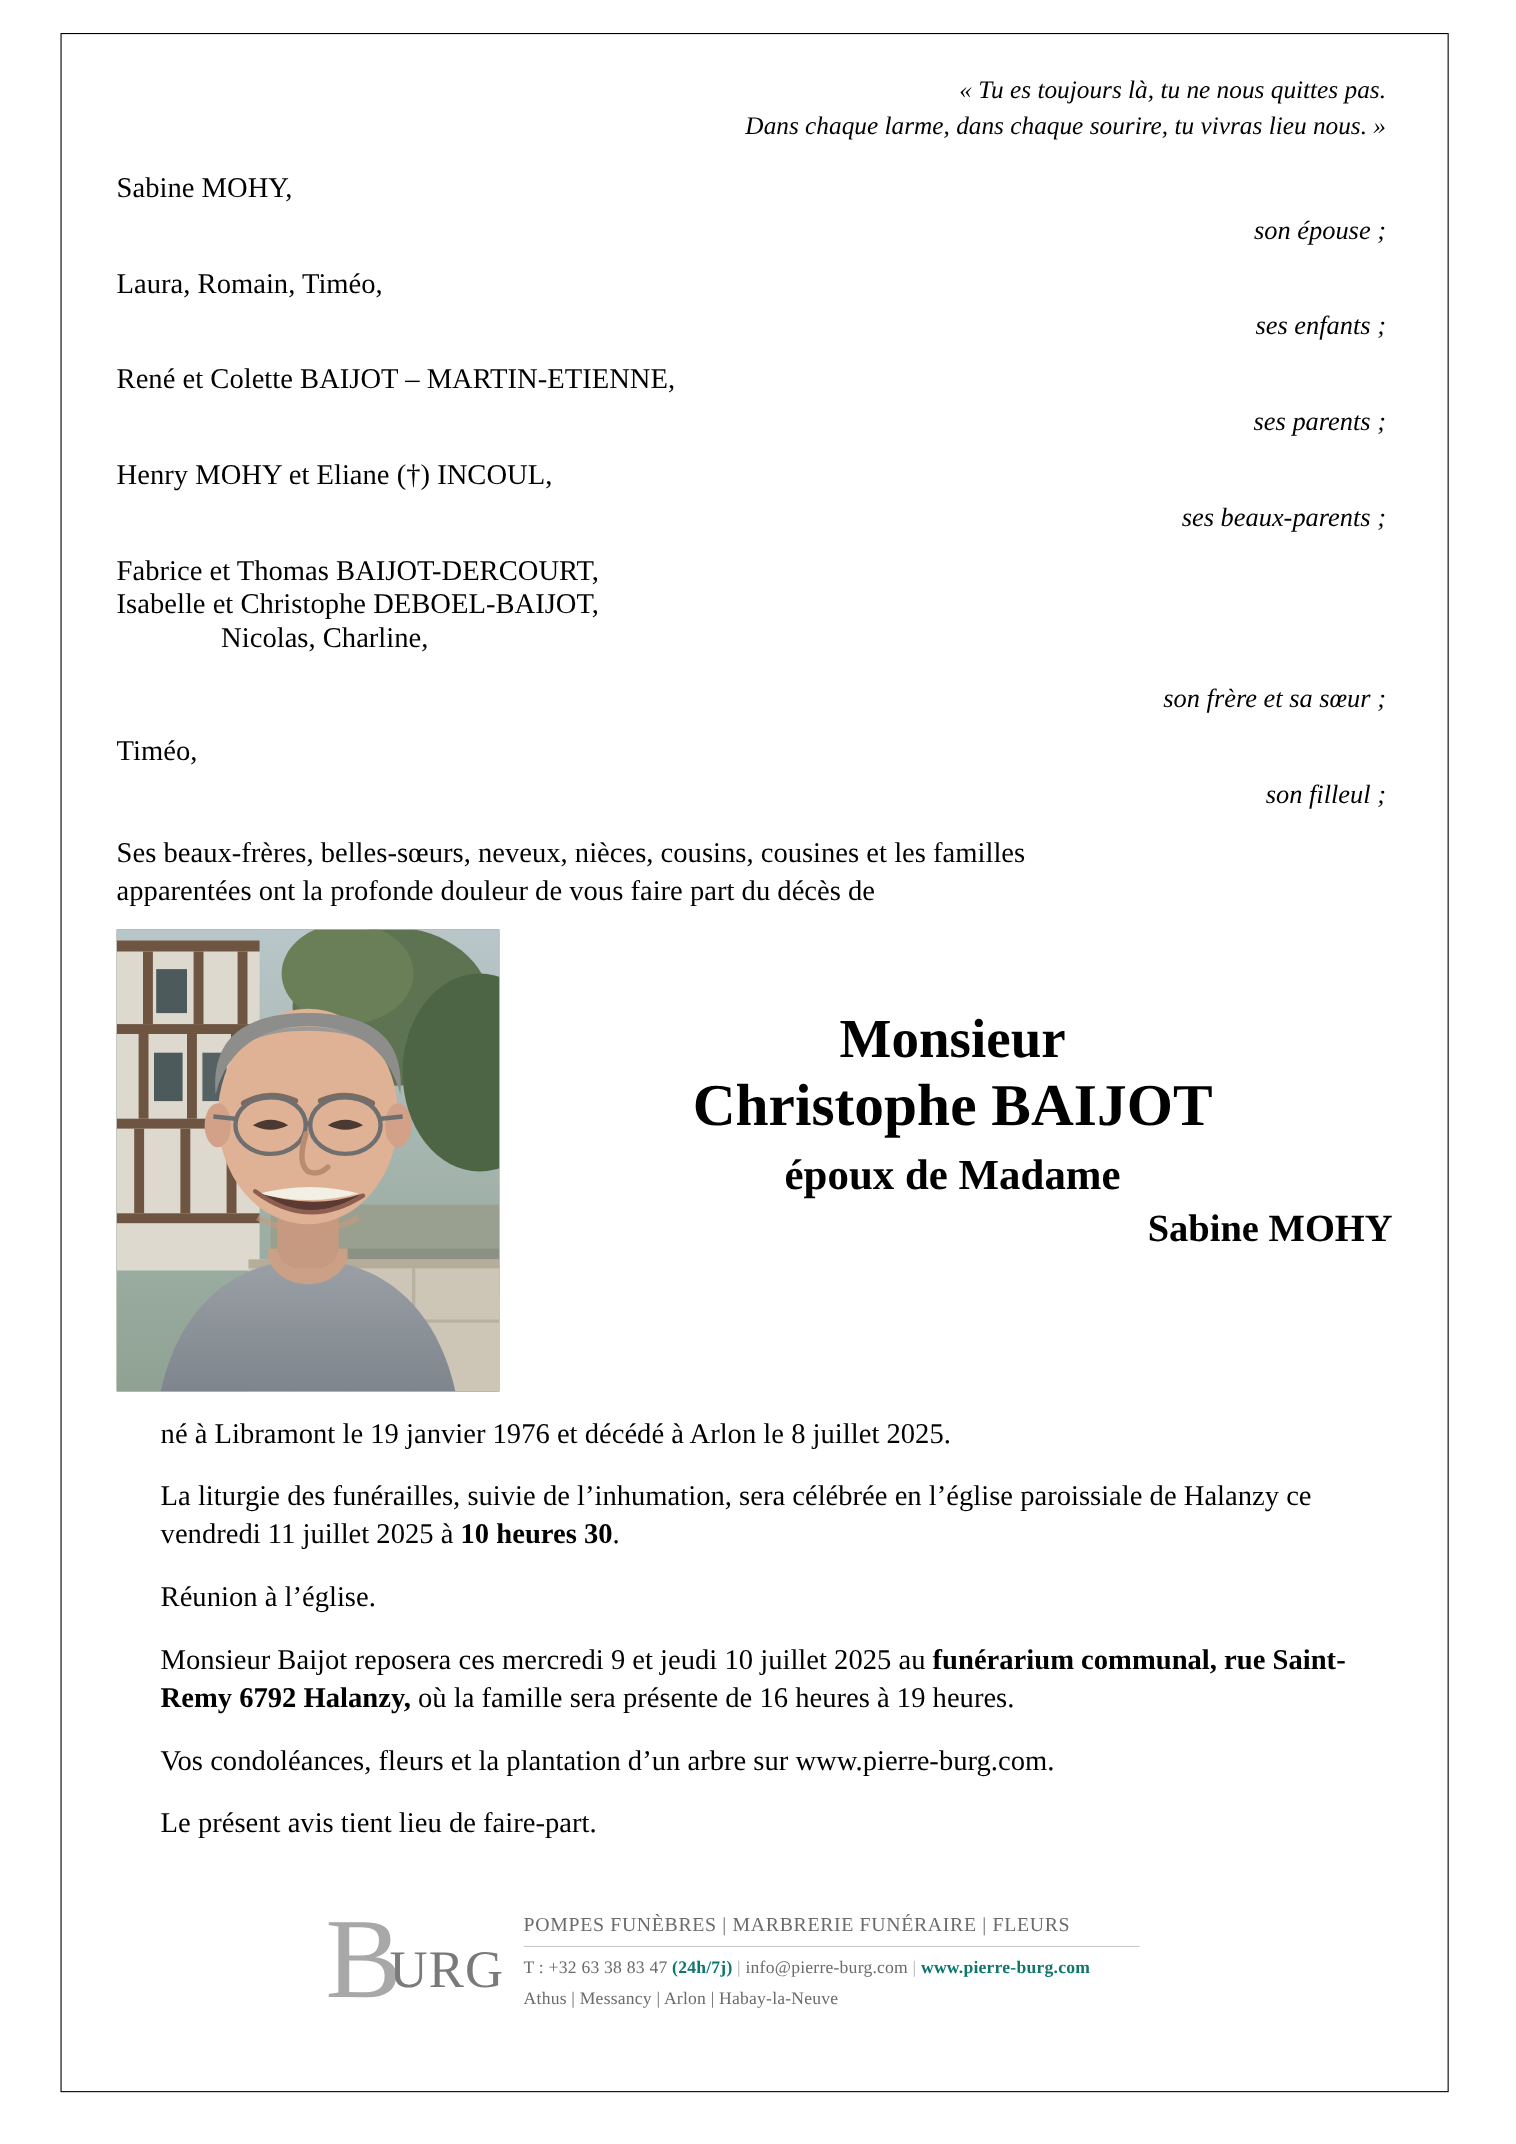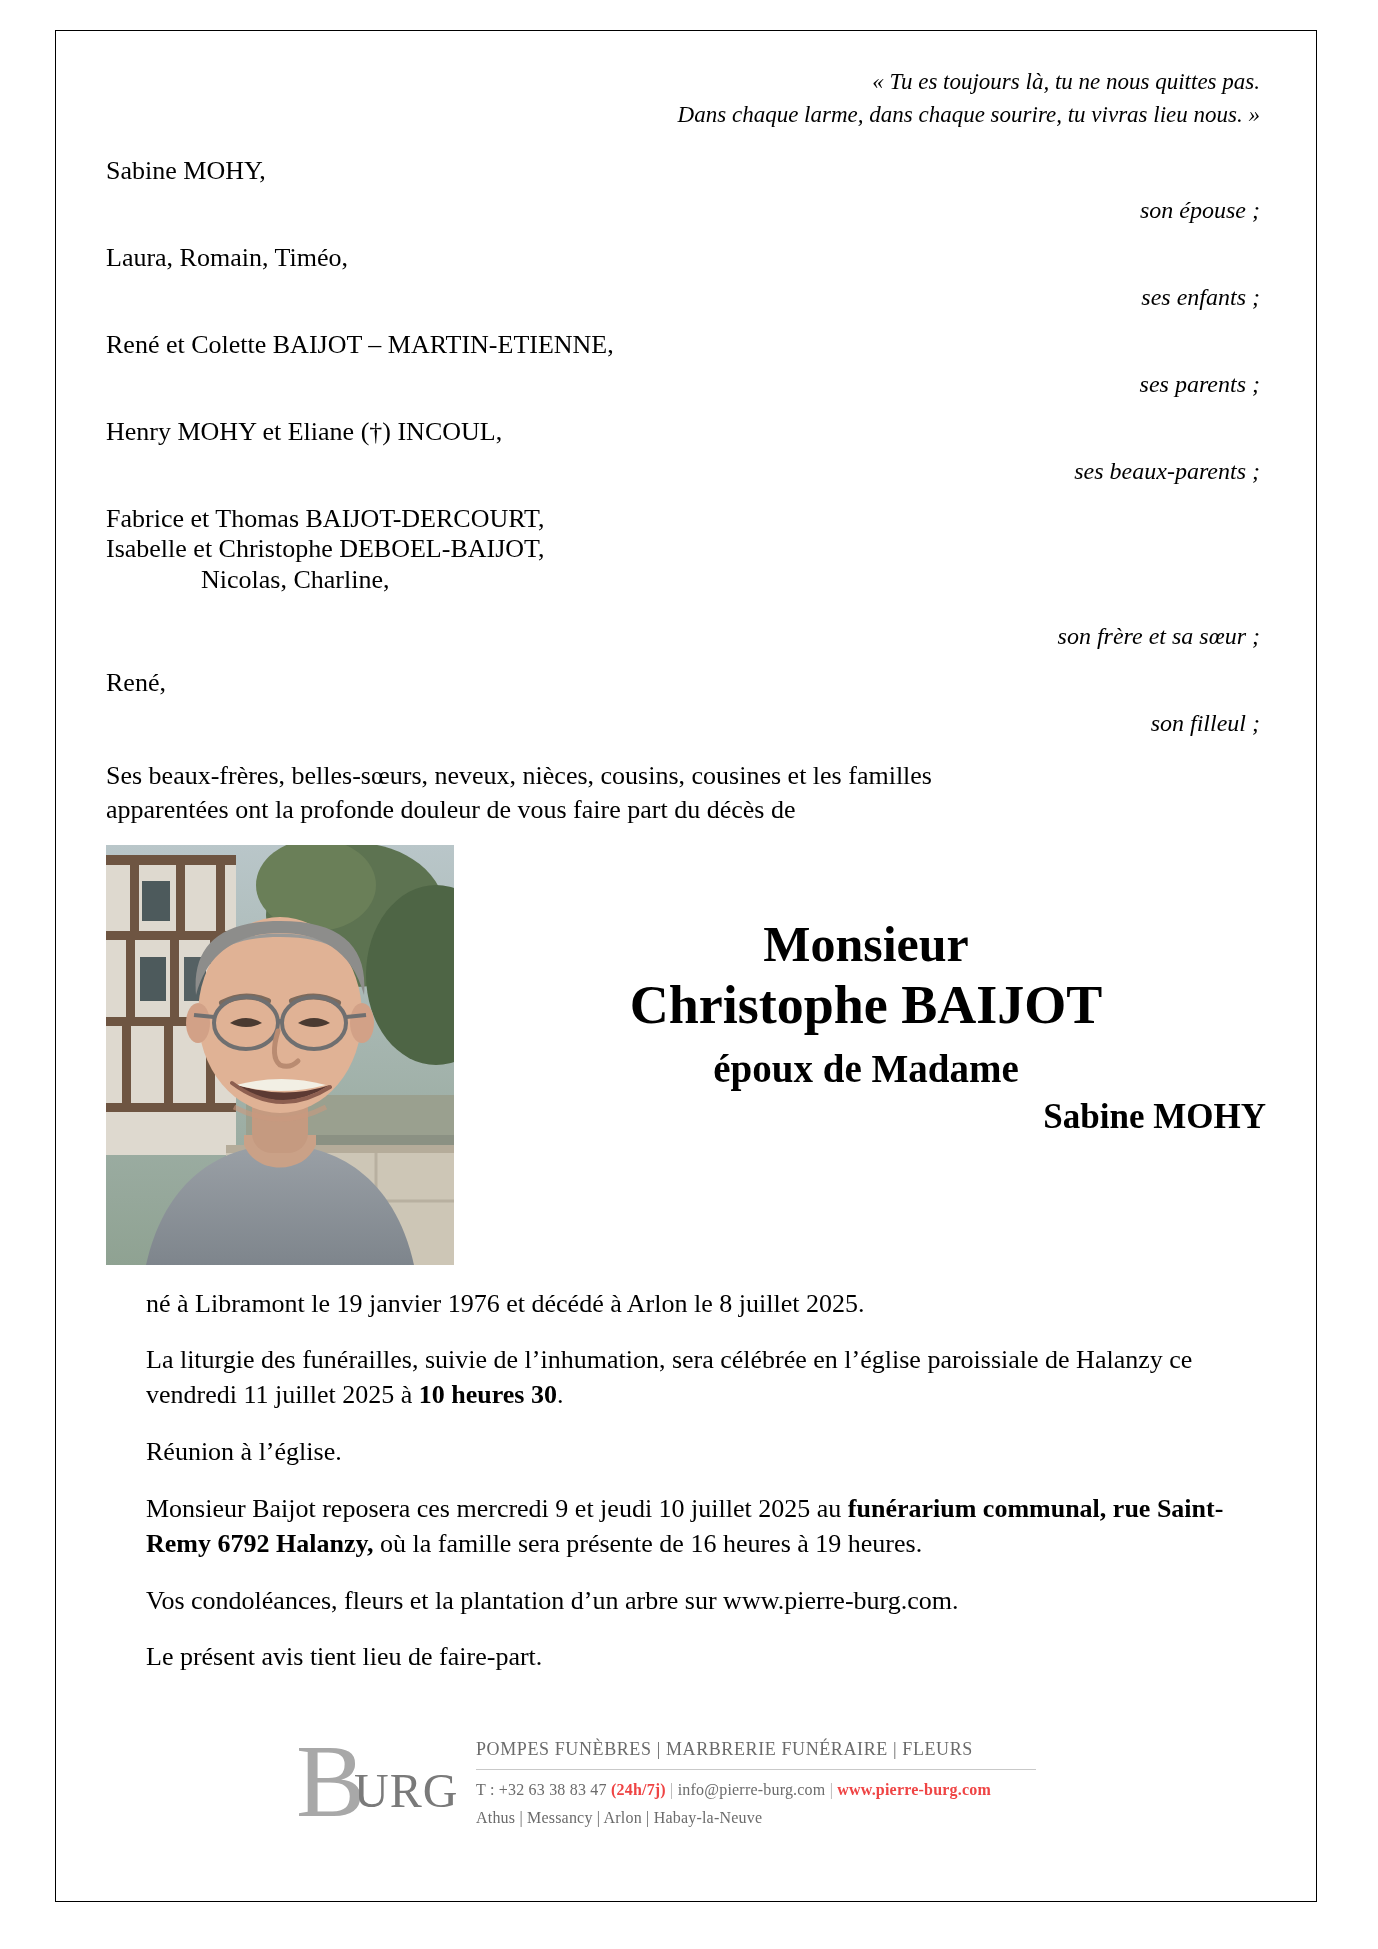--- a/index.html
+++ b/index.html
@@ -179,21 +179,21 @@
     font-size: 18px;
     letter-spacing: 0.6px;
     padding-bottom: 9px;
     border-bottom: 1px solid #c9c9c9;
   }
   .f-line2 {
     font-size: 16px;
     padding-top: 11px;
     letter-spacing: 0.2px;
   }
-  .f-line2 b { color: #ef4444; }
+  .f-line2 b { color: #0f766e; }
   .f-line3 {
     font-size: 16px;
     padding-top: 10px;
     letter-spacing: 0.2px;
   }
   .sep { color: #b0b0b0; }
 </style>
 </head>
 <body>
 
@@ -238,21 +238,21 @@
       <div class="fam-row">
         <span class="fam-left">Fabrice et Thomas BAIJOT-DERCOURT,</span>
         <span class="fam-left">Isabelle et Christophe DEBOEL-BAIJOT,</span>
         <span class="fam-left-indent">Nicolas, Charline,</span>
         <div class="sp-26"></div>
         <span class="fam-right">son frère et sa sœur ;</span>
       </div>
       <div class="sp-18"></div>
 
       <div class="fam-row">
-        <span class="fam-left">René,</span>
+        <span class="fam-left">Timéo,</span>
         <div class="sp-10"></div>
         <span class="fam-right">son filleul ;</span>
       </div>
 
     </div>
 
     <div class="announce">
       <div>Ses beaux-frères, belles-sœurs, neveux, nièces, cousins, cousines et les familles</div>
       <div>apparentées ont la profonde douleur de vous faire part du décès de</div>
     </div>

